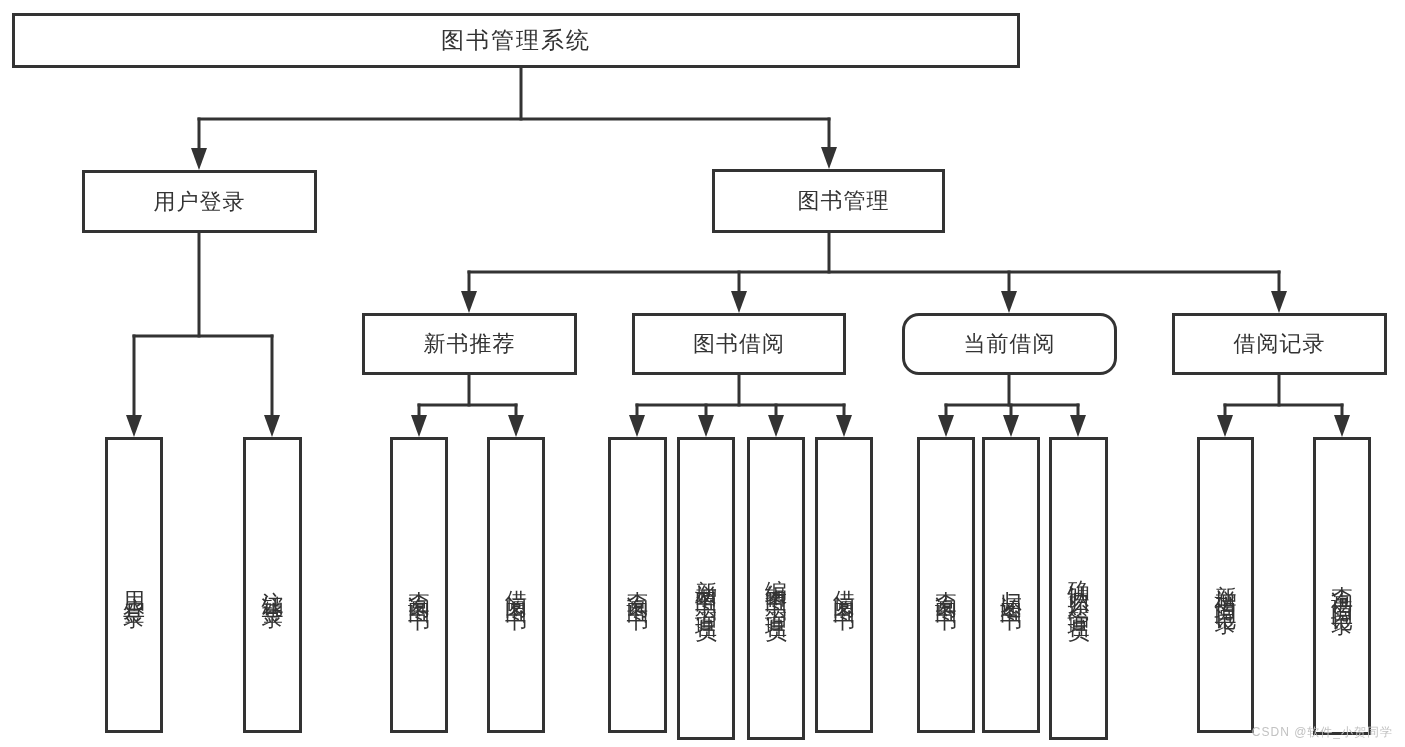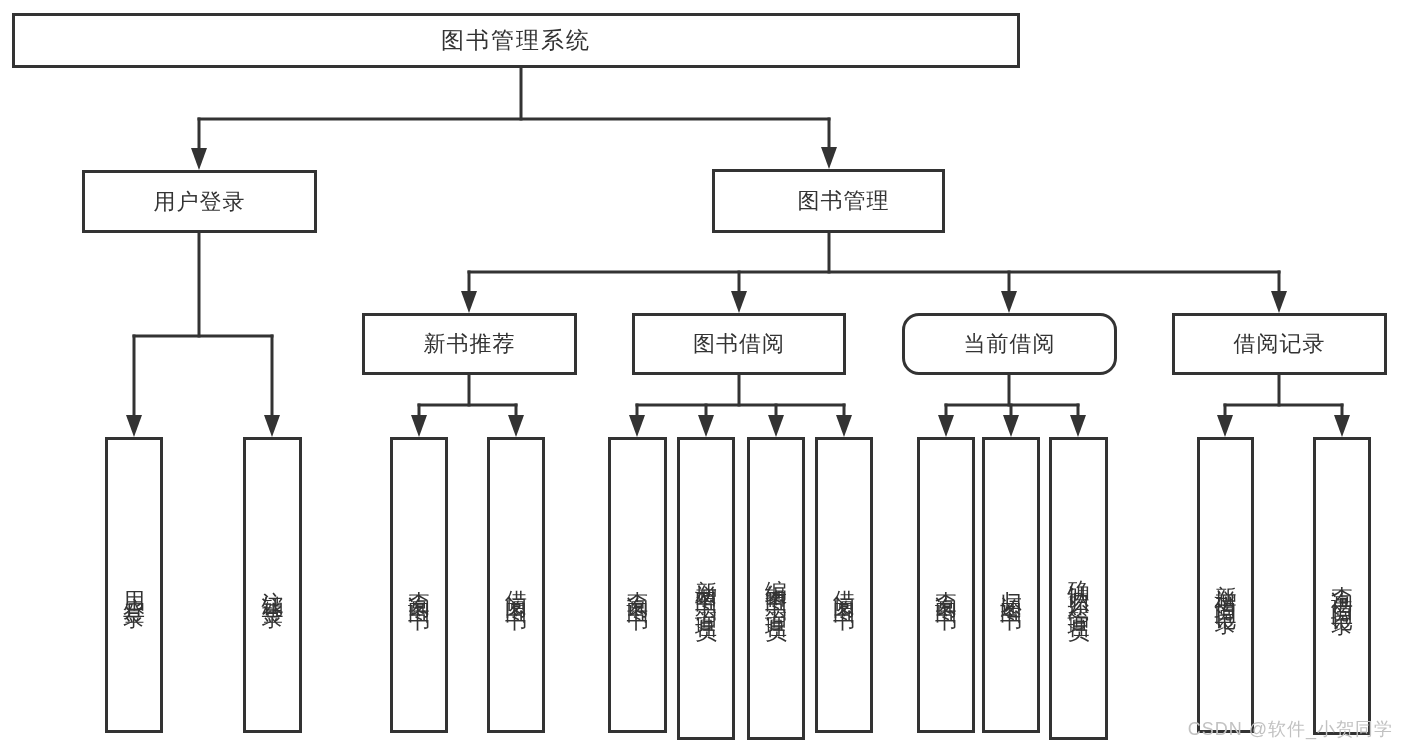--- a/index.html
+++ b/index.html
@@ -37,21 +37,21 @@
     text-orientation:mixed;
     font-size:22px;
     letter-spacing:6px;
     line-height:1;
     white-space:nowrap;
   }
   .watermark{
     position:absolute;
     right:12px;bottom:6px;
     color:var(--watermark);
-    font-size:18px;
+    font-size:12px;
     letter-spacing:1px;
     white-space:nowrap;
   }
 </style>
 </head>
 <body>
 
 <div class="stage">
 
   <svg class="connectors" viewBox="0 0 1405 747" xmlns="http://www.w3.org/2000/svg" aria-hidden="true">

